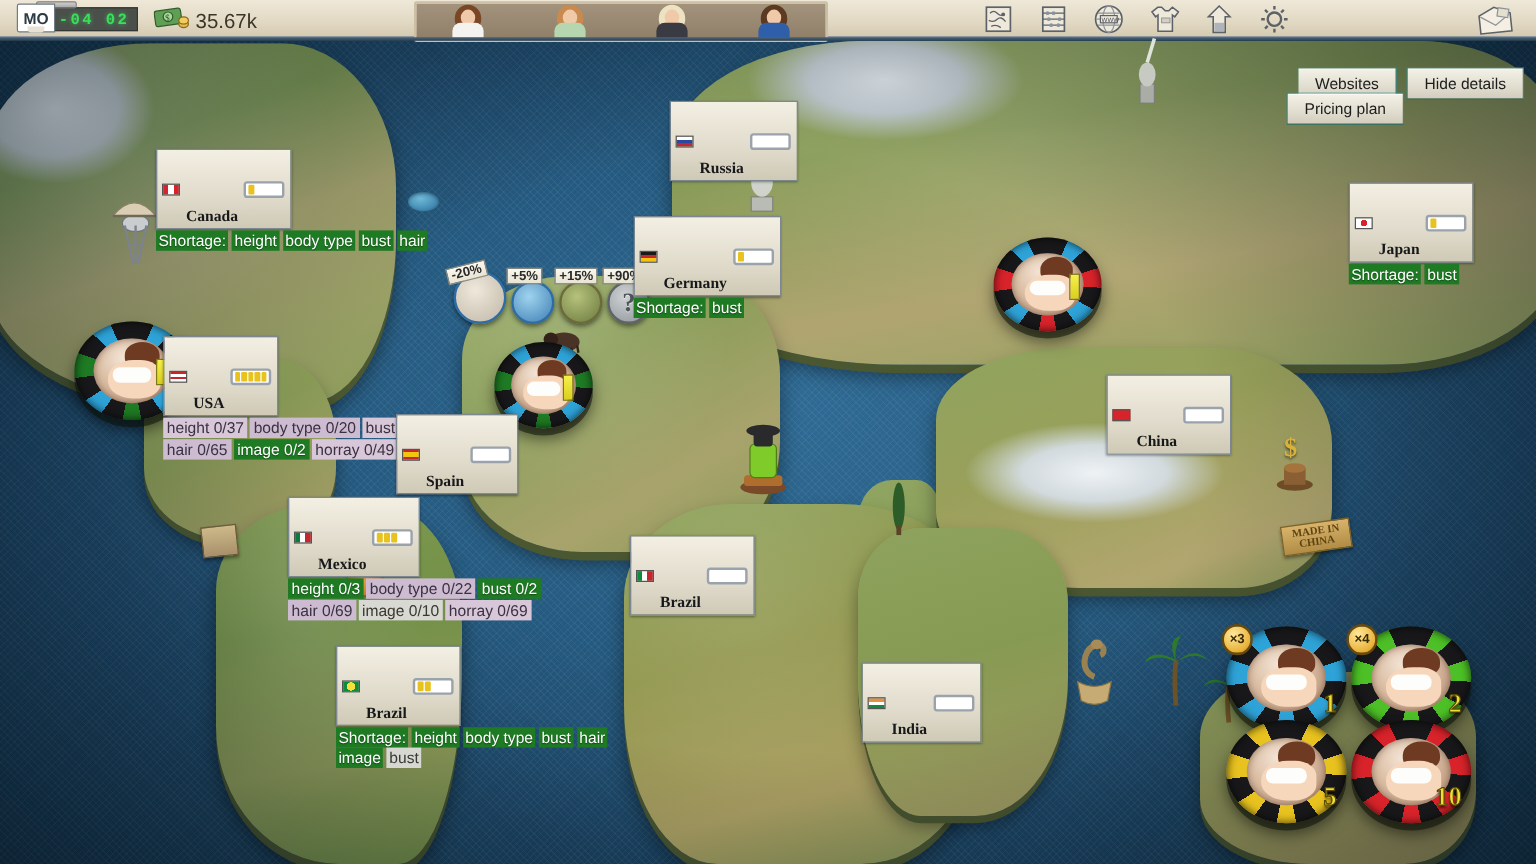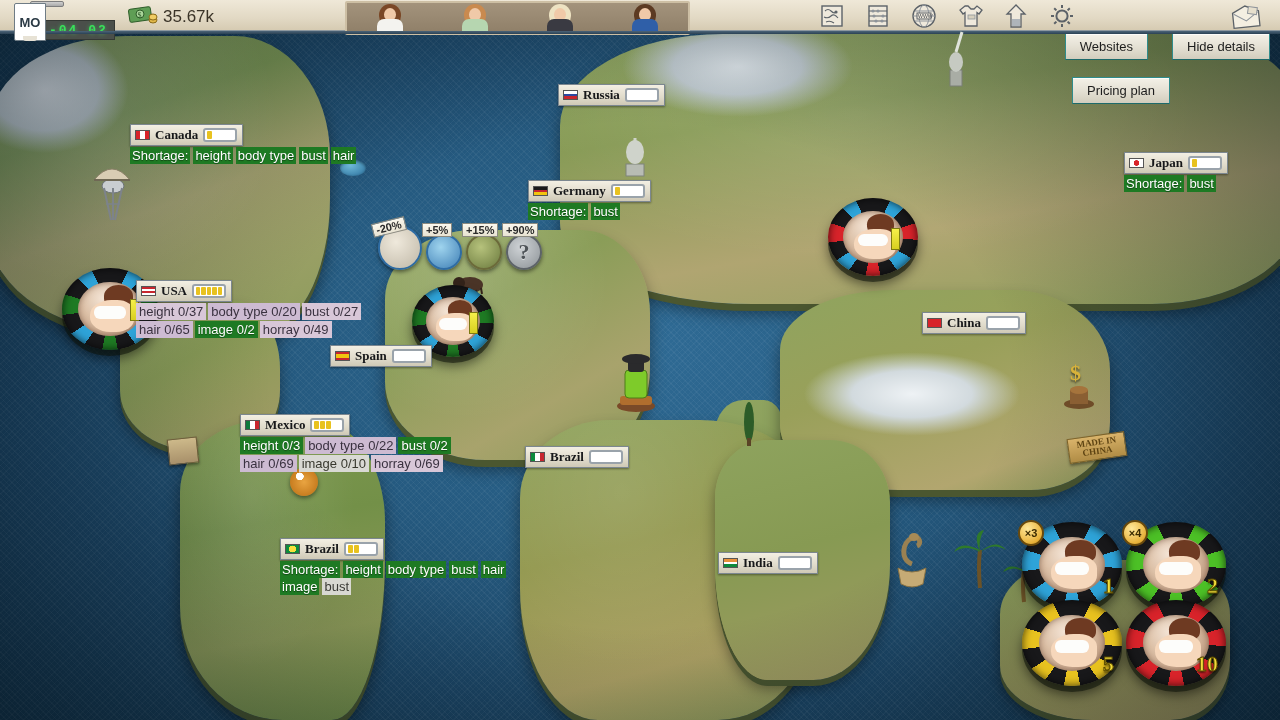--- a/index.html
+++ b/index.html
@@ -38,21 +38,21 @@
     background: linear-gradient(#4b6478,#2b4154);
   }
 
   .cal-wrap { position:absolute; left:14px; top:3px; display:flex; align-items:flex-end; }
   .cal-clip {
     position:absolute; left:16px; top:-2px; width:34px; height:6px;
     background: linear-gradient(#cfcfcf,#a9a9a9);
     border:1px solid #7e7e7e; border-radius:2px;
   }
   .cal-mo {
-    width:32px; height:38px; background:#fff; border:1px solid #6f7c85;
+    width:32px; height:24px; background:#fff; border:1px solid #6f7c85;
     font: bold 13px "Liberation Sans", sans-serif; color:#2b3a45;
     display:flex; align-items:center; justify-content:center;
     border-radius:2px 0 0 2px; position:relative; z-index:2;
   }
   .cal-mo::after{
     content:''; position:absolute; bottom:-1px; left:8px; width:14px;height:5px;
     background:#e7e2d5; border-radius:0 0 3px 3px;
   }
   .cal-lcd {
     height:20px; background:#4a4f4a; border:1px solid #343834;
@@ -84,21 +84,21 @@
 
   .topicons { position:absolute; left:818px; top:2px; display:flex; gap:18px; align-items:center; }
   .ticon {
     width:28px; height:28px; display:flex; align-items:center; justify-content:center;
     cursor:pointer;
   }
   .ticon svg { display:block; }
   .mailicon { position:absolute; right:18px; top:4px; width:32px; height:26px; cursor:pointer; }
 
   
-  .btnrow { position:absolute; right:10px; top:33px; display:flex; gap:24px;align-items:center; }
+  .btnrow { position:absolute; right:10px; top:56px; display:flex; gap:8px;align-items:center; }
   .btnrow2 { position:absolute; right:110px; top:77px; }
   .gbtn {
     background: linear-gradient(#f4f1e8, #e3dfd2 55%, #d2cdbd);
     border:1px solid #2f8c8c; border-bottom-color:#1d6a6a;
     padding:5px 14px; font:13px "Liberation Sans", sans-serif; color:#1d1d1d;
     cursor:pointer; border-radius:1px;
     box-shadow: 0 1px 0 rgba(255,255,255,.7) inset;
     white-space:nowrap;
   }
 
@@ -191,21 +191,21 @@
   }
 
   
   .clabel { position:absolute; z-index:30; }
   .cl-head {
     display:inline-flex; align-items:center; gap:5px;
     background: linear-gradient(#f3efe3,#e0dbcb 60%,#cfc9b6);
     border:1px solid #7c8790; padding:2px 5px 2px 4px;
     box-shadow: 0 1px 2px rgba(0,0,0,.4);
   }
-  .cl-name { font: bold 13px "Liberation Serif", serif; color:#17181a; white-space:nowrap; }
+  .cl-name { font: bold 13px "Liberation Serif", serif; color:#17181a; white-space:nowrap;margin-top:45px; }
   .flag { width:15px; height:10px; border:1px solid #555; display:block; flex:0 0 auto; }
   .bar {
     width:34px; height:14px; background:#fff; border:2px solid #9aa3ab; border-radius:3px;
     display:flex; align-items:center; gap:1px; padding:1px 2px;
   }
   .bar i { display:block; width:5px; height:100%; background:#e8c21f; border-radius:1px; }
 
   .short {
     margin-top:1px; display:flex; flex-wrap:wrap; gap:0 3px; max-width:260px;
     font: 13px "Liberation Sans", sans-serif; color:#fff;

